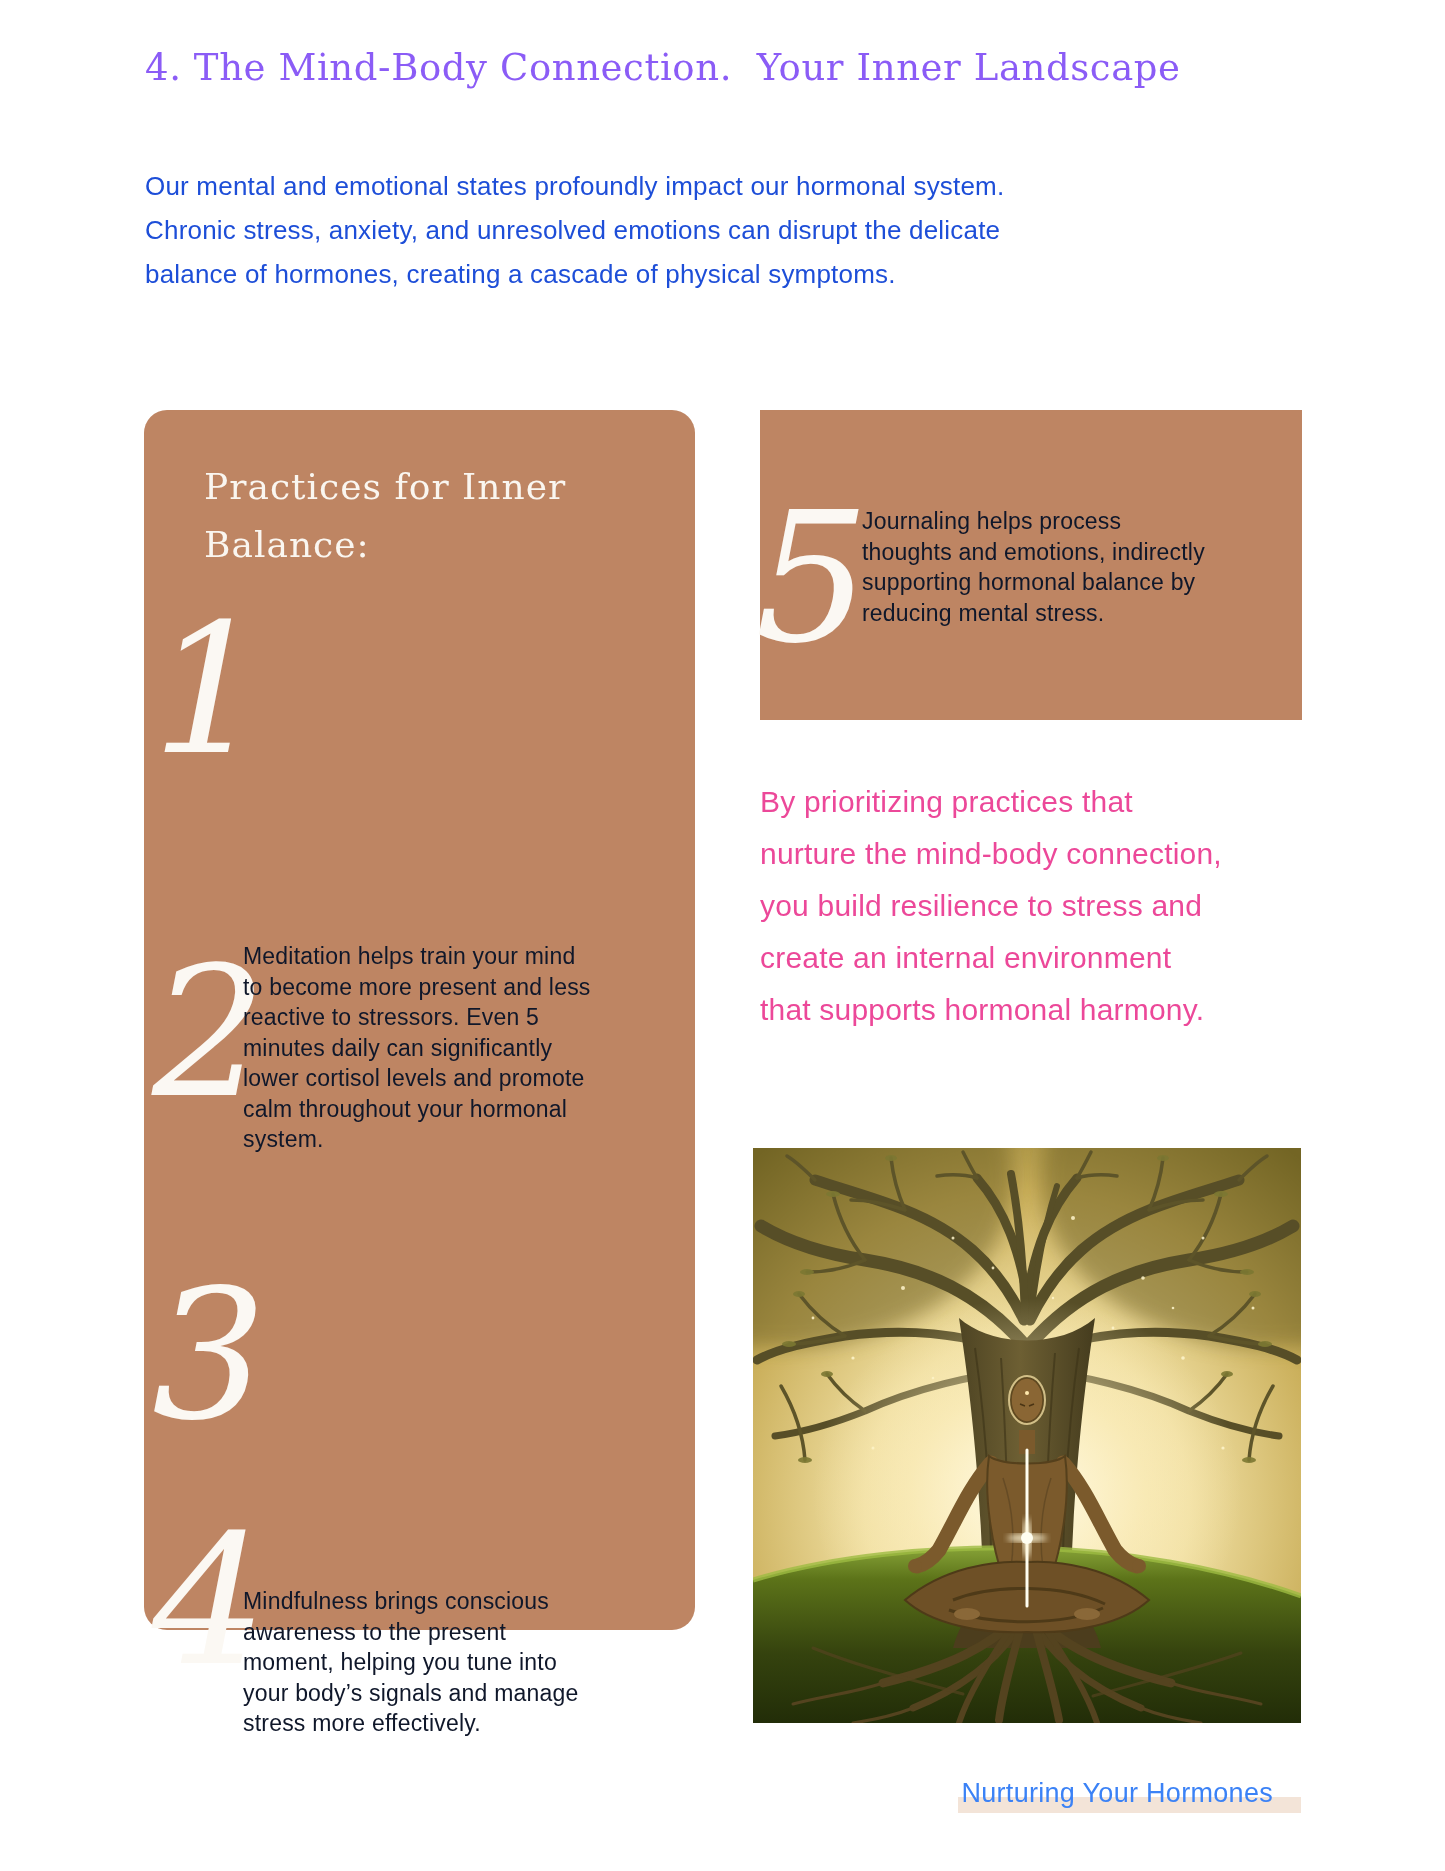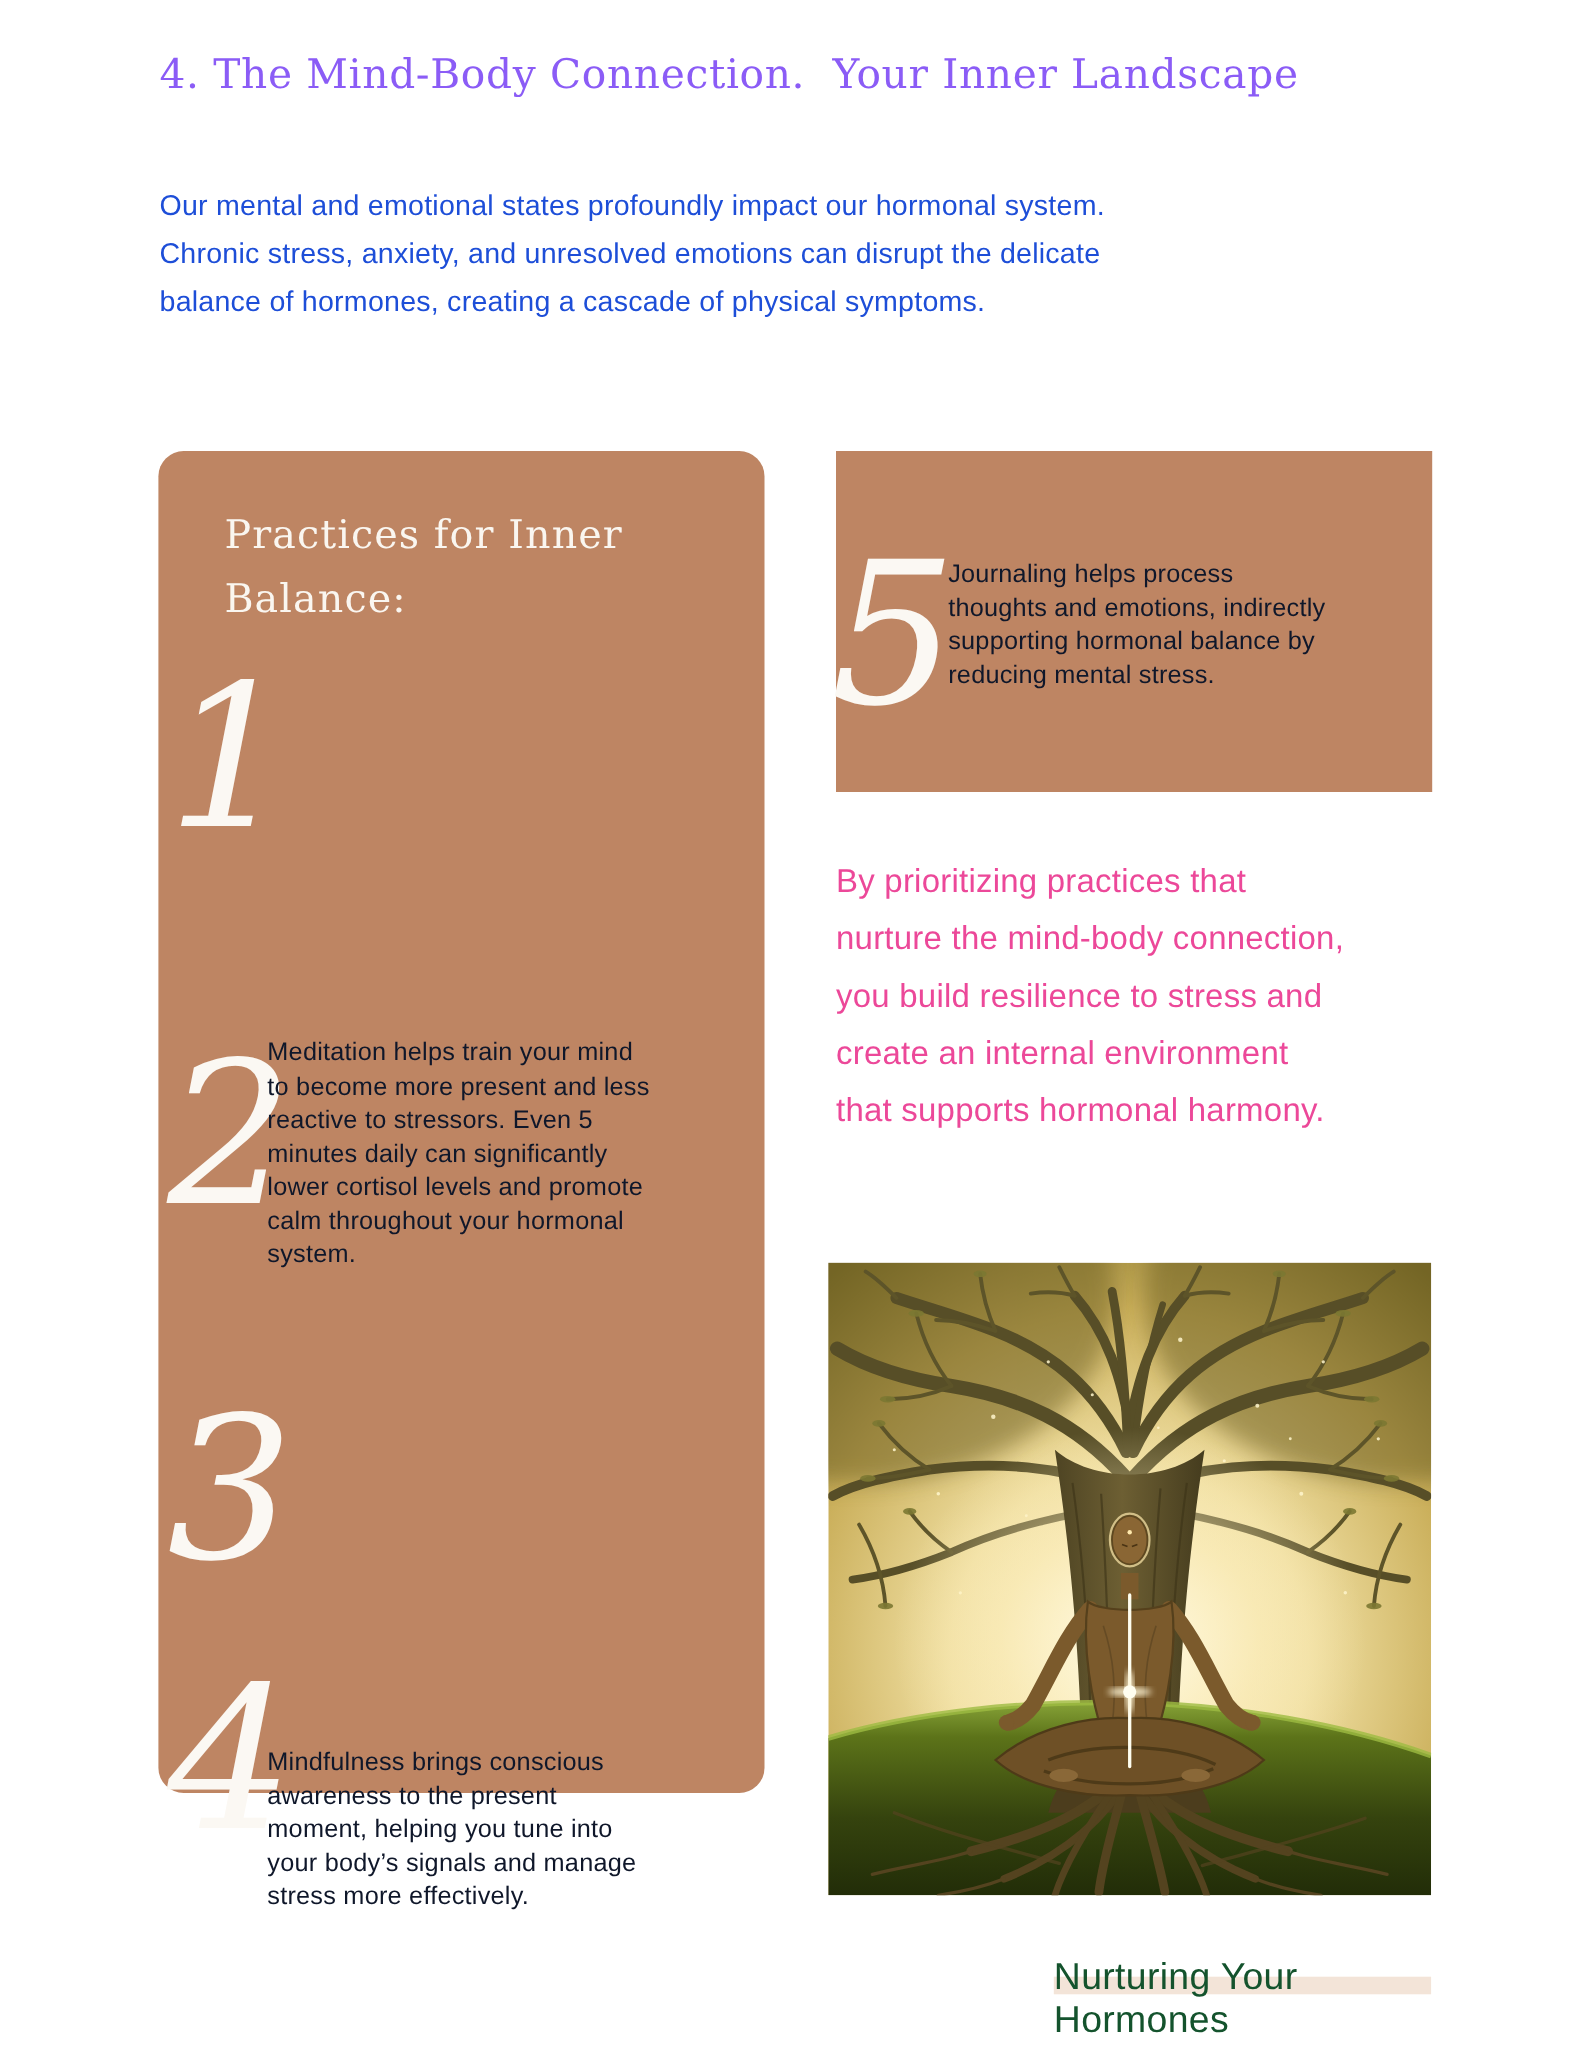--- a/index.html
+++ b/index.html
@@ -33,21 +33,21 @@
   #box-right .item-text{left:102px;top:96px;width:404px;}
 
   .summary{position:absolute;left:760px;top:776px;width:525px;font-size:30px;line-height:52px;
         color:#ec4899;letter-spacing:.2px;}
 
   .photo{position:absolute;left:753px;top:1148px;width:548px;height:575px;}
   .photo svg{display:block;width:100%;height:100%;}
 
   .footer{position:absolute;left:958px;top:1778px;width:343px;height:40px;}
   .footer-bar{position:absolute;left:0;top:19px;width:100%;height:16px;background:#f3e4d8;z-index:0;}
-  .footer-text{position:absolute;right:28px;top:0;font-size:34px;color:#14532d;
+  .footer-text{position:absolute;right:28px;top:0;font-size:27px;color:#3b82f6;
         letter-spacing:.3px;z-index:1;}
 </style>
 </head>
 <body>
 
 <div id="page">
 
   <div class="page-title">4. The Mind-Body Connection.  Your Inner Landscape</div>
 
   <div class="intro">Our mental and emotional states profoundly impact our hormonal system.<br>Chronic stress, anxiety, and unresolved emotions can disrupt the delicate<br>balance of hormones, creating a cascade of physical symptoms.</div>

